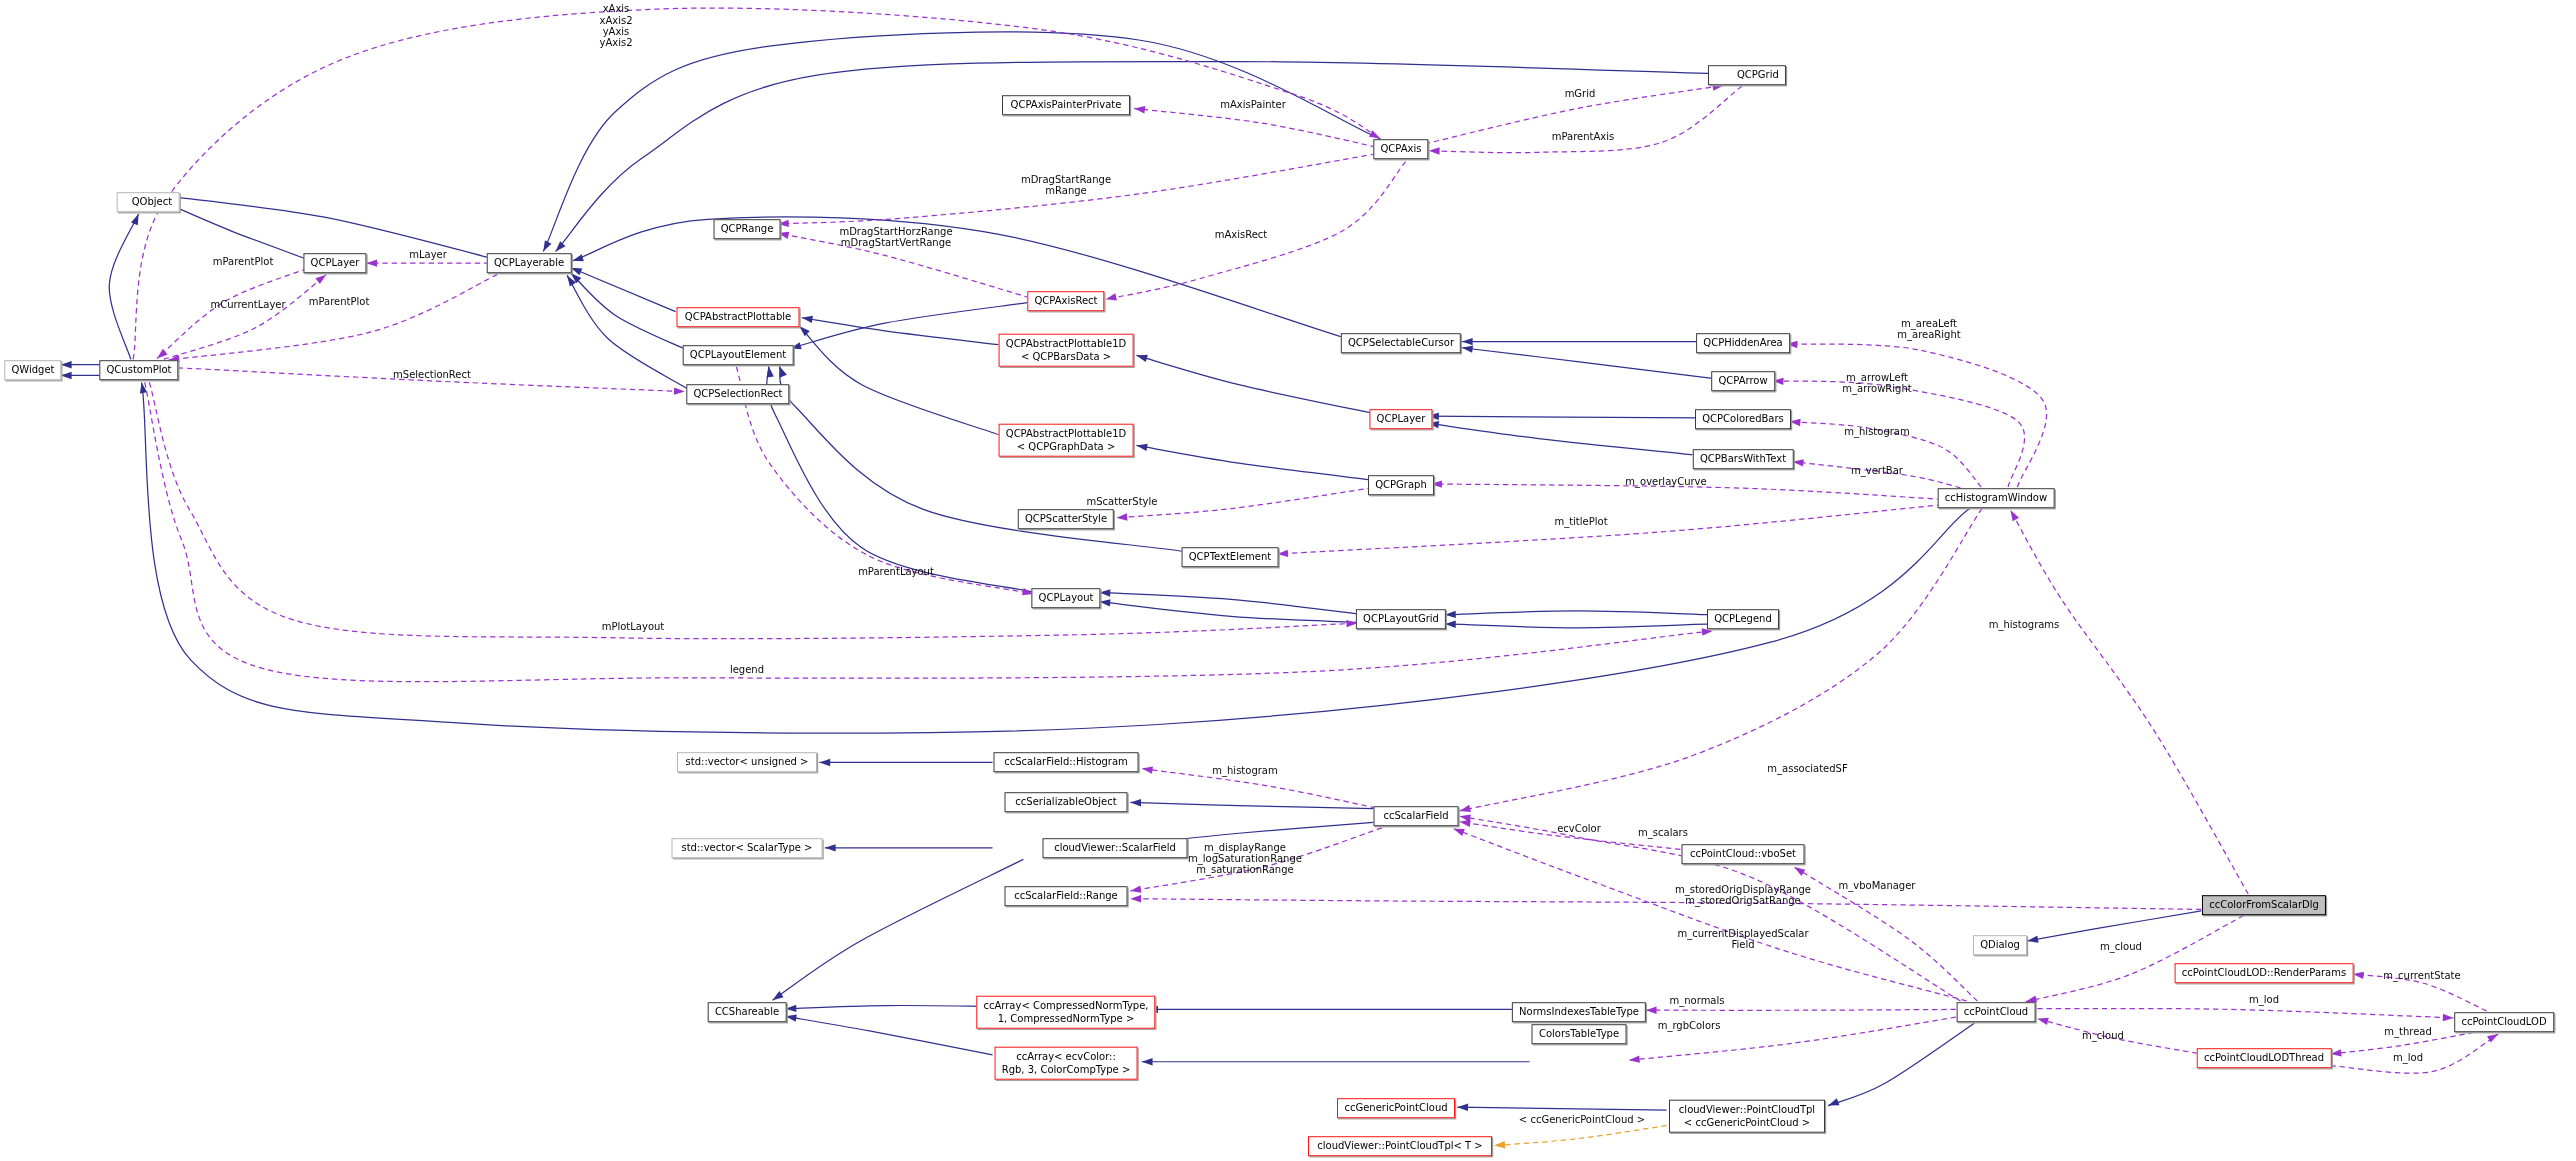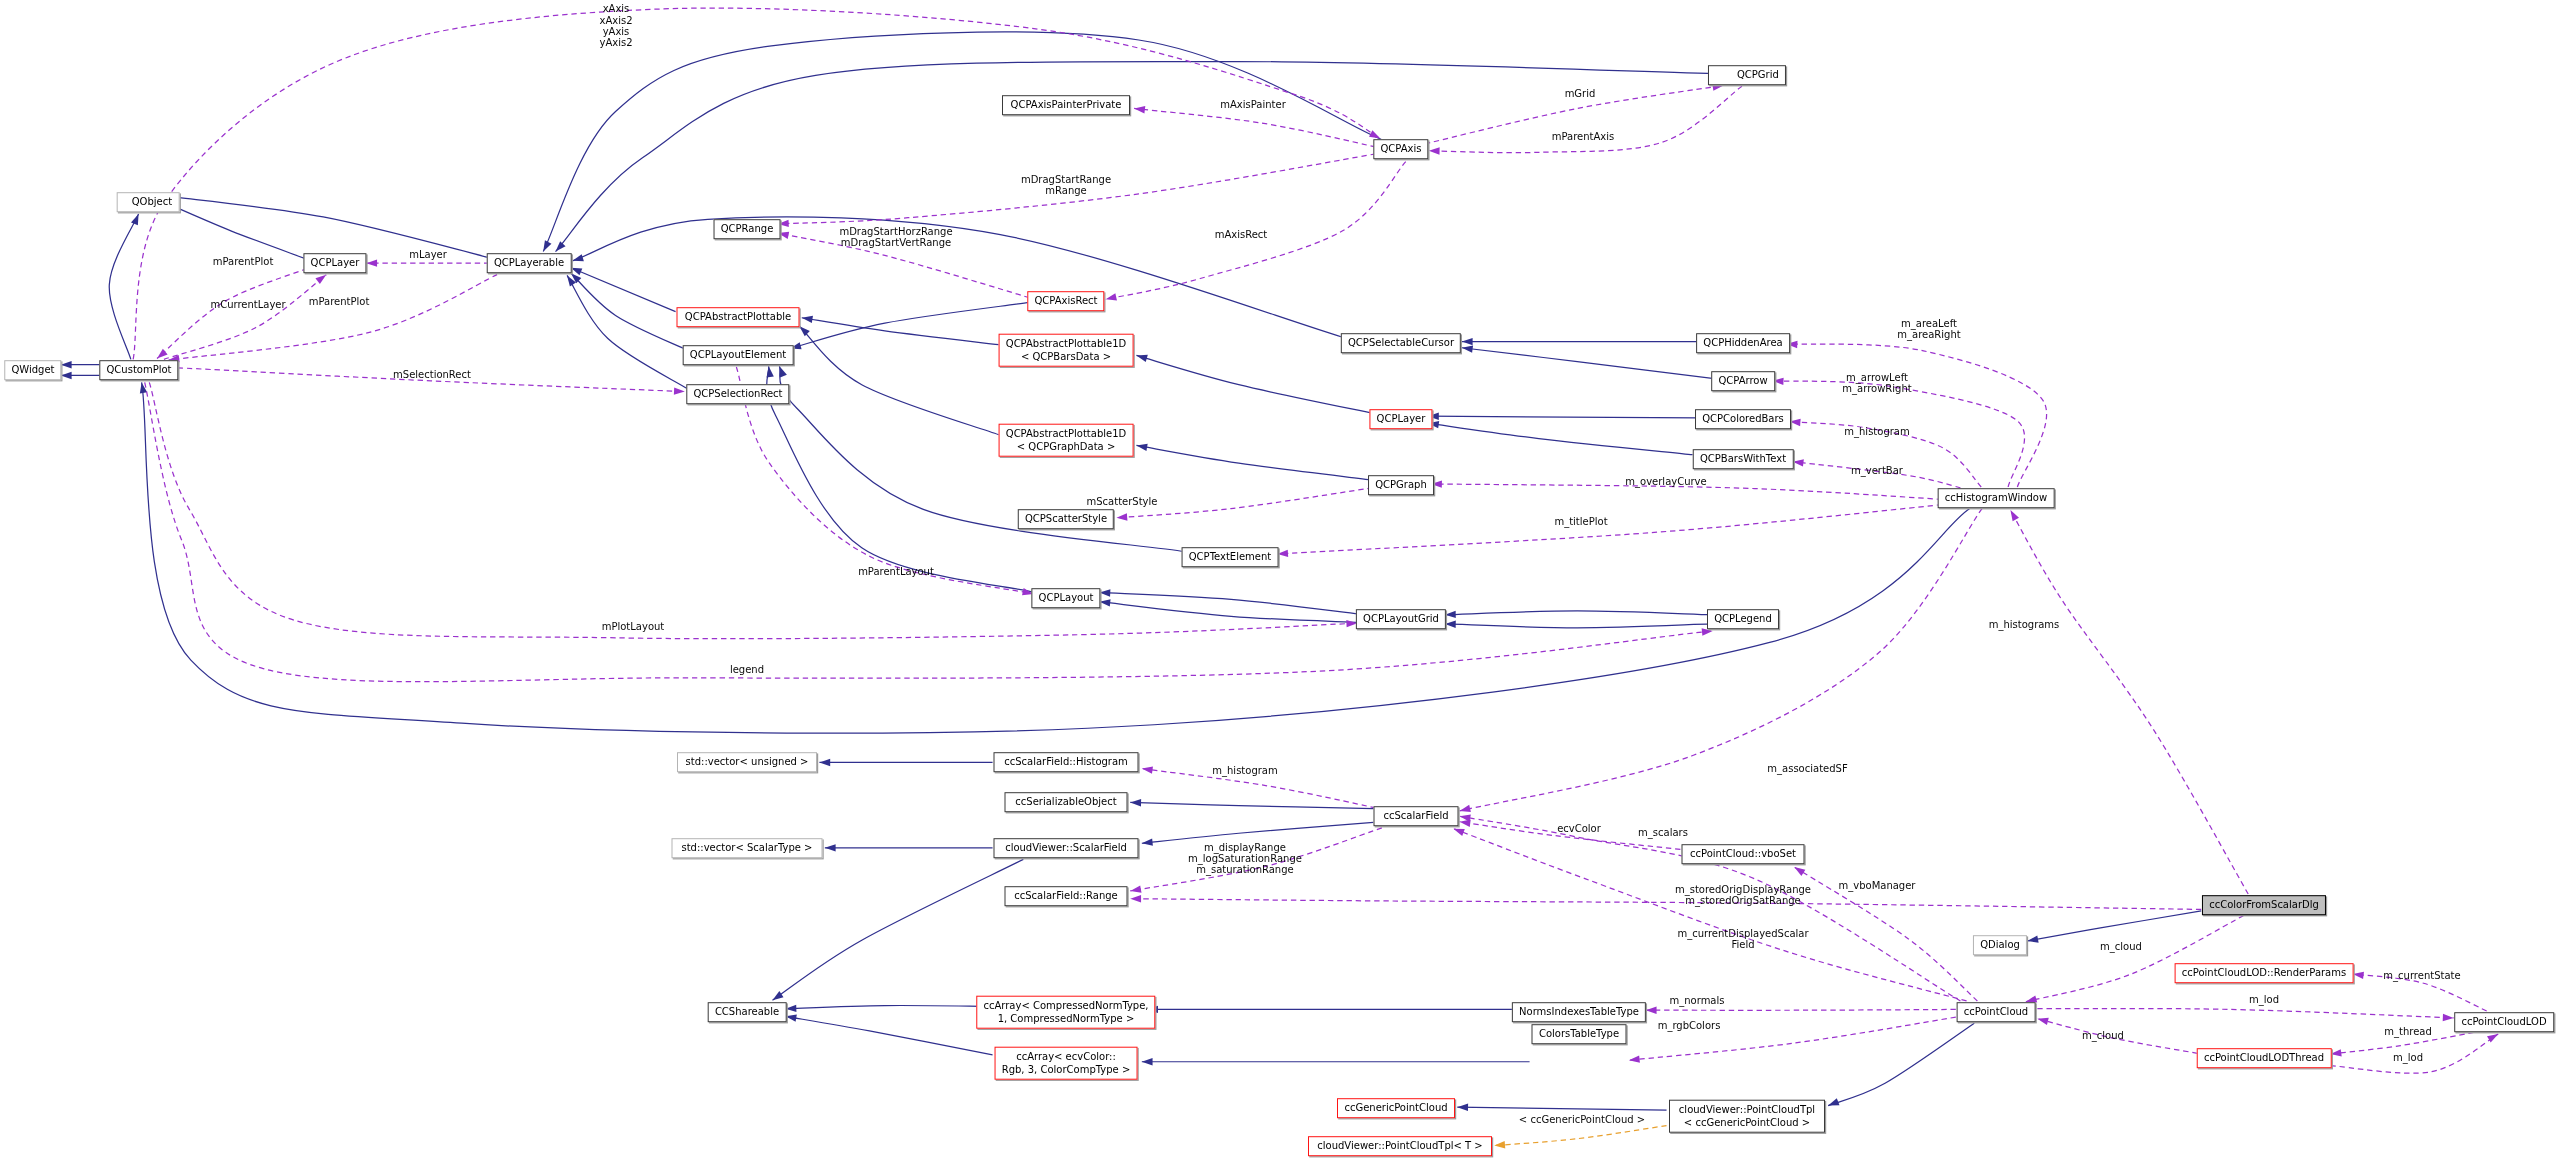--- a/index.html
+++ b/index.html
@@ -259,21 +259,21 @@
     <div class="node normal" style="min-width: 90px; left: 1230px; top: 557px;">QCPTextElement</div>
     <div class="node normal" style="min-width: 62px; left: 1066px; top: 598px;">QCPLayout</div>
     <div class="node normal" style="min-width: 85px; left: 1401px; top: 619px;">QCPLayoutGrid</div>
     <div class="node normal" style="min-width: 62px; left: 1743px; top: 619px;">QCPLegend</div>
     <div class="node normal" style="min-width: 106px; left: 1996px; top: 498px;">ccHistogramWindow</div>
     <div class="node external" style="min-width: 140px; left: 747px; top: 762px;">std::vector&lt; unsigned &gt;</div>
     <div class="node normal" style="min-width: 145px; left: 1066px; top: 762px;">ccScalarField::Histogram</div>
     <div class="node normal" style="min-width: 123px; left: 1066px; top: 802px;">ccSerializableObject</div>
     <div class="node normal" style="min-width: 85px; left: 1416px; top: 816px;">ccScalarField</div>
     <div class="node external" style="min-width: 151px; left: 747px; top: 848px;">std::vector&lt; ScalarType &gt;</div>
-    <div class="node normal" style="min-width: 145px; left: 1066px; top: 848px;">cloudViewer::ScalarField</div>
+    <div class="node normal" style="min-width: 145px; left: 1115px; top: 848px;">cloudViewer::ScalarField</div>
     <div class="node normal" style="min-width: 123px; left: 1066px; top: 896px;">ccScalarField::Range</div>
     <div class="node normal" style="min-width: 123px; left: 1743px; top: 854px;">ccPointCloud::vboSet</div>
     <div class="node target" style="min-width: 123px; left: 2264px; top: 905px;">ccColorFromScalarDlg</div>
     <div class="node external" style="min-width: 51px; left: 2000px; top: 945px;">QDialog</div>
     <div class="node red" style="min-width: 173px; left: 2264px; top: 973px;">ccPointCloudLOD::RenderParams</div>
     <div class="node normal" style="min-width: 73px; left: 747px; top: 1012px;">CCShareable</div>
     <div class="node red" style="min-width: 168px; left: 1066px; top: 1012px;">ccArray&lt; CompressedNormType,
 1, CompressedNormType &gt;</div>
     <div class="node normal" style="min-width: 128px; left: 1579px; top: 1012px;">NormsIndexesTableType</div>
     <div class="node normal" style="min-width: 78px; left: 1996px; top: 1012px;">ccPointCloud</div>

